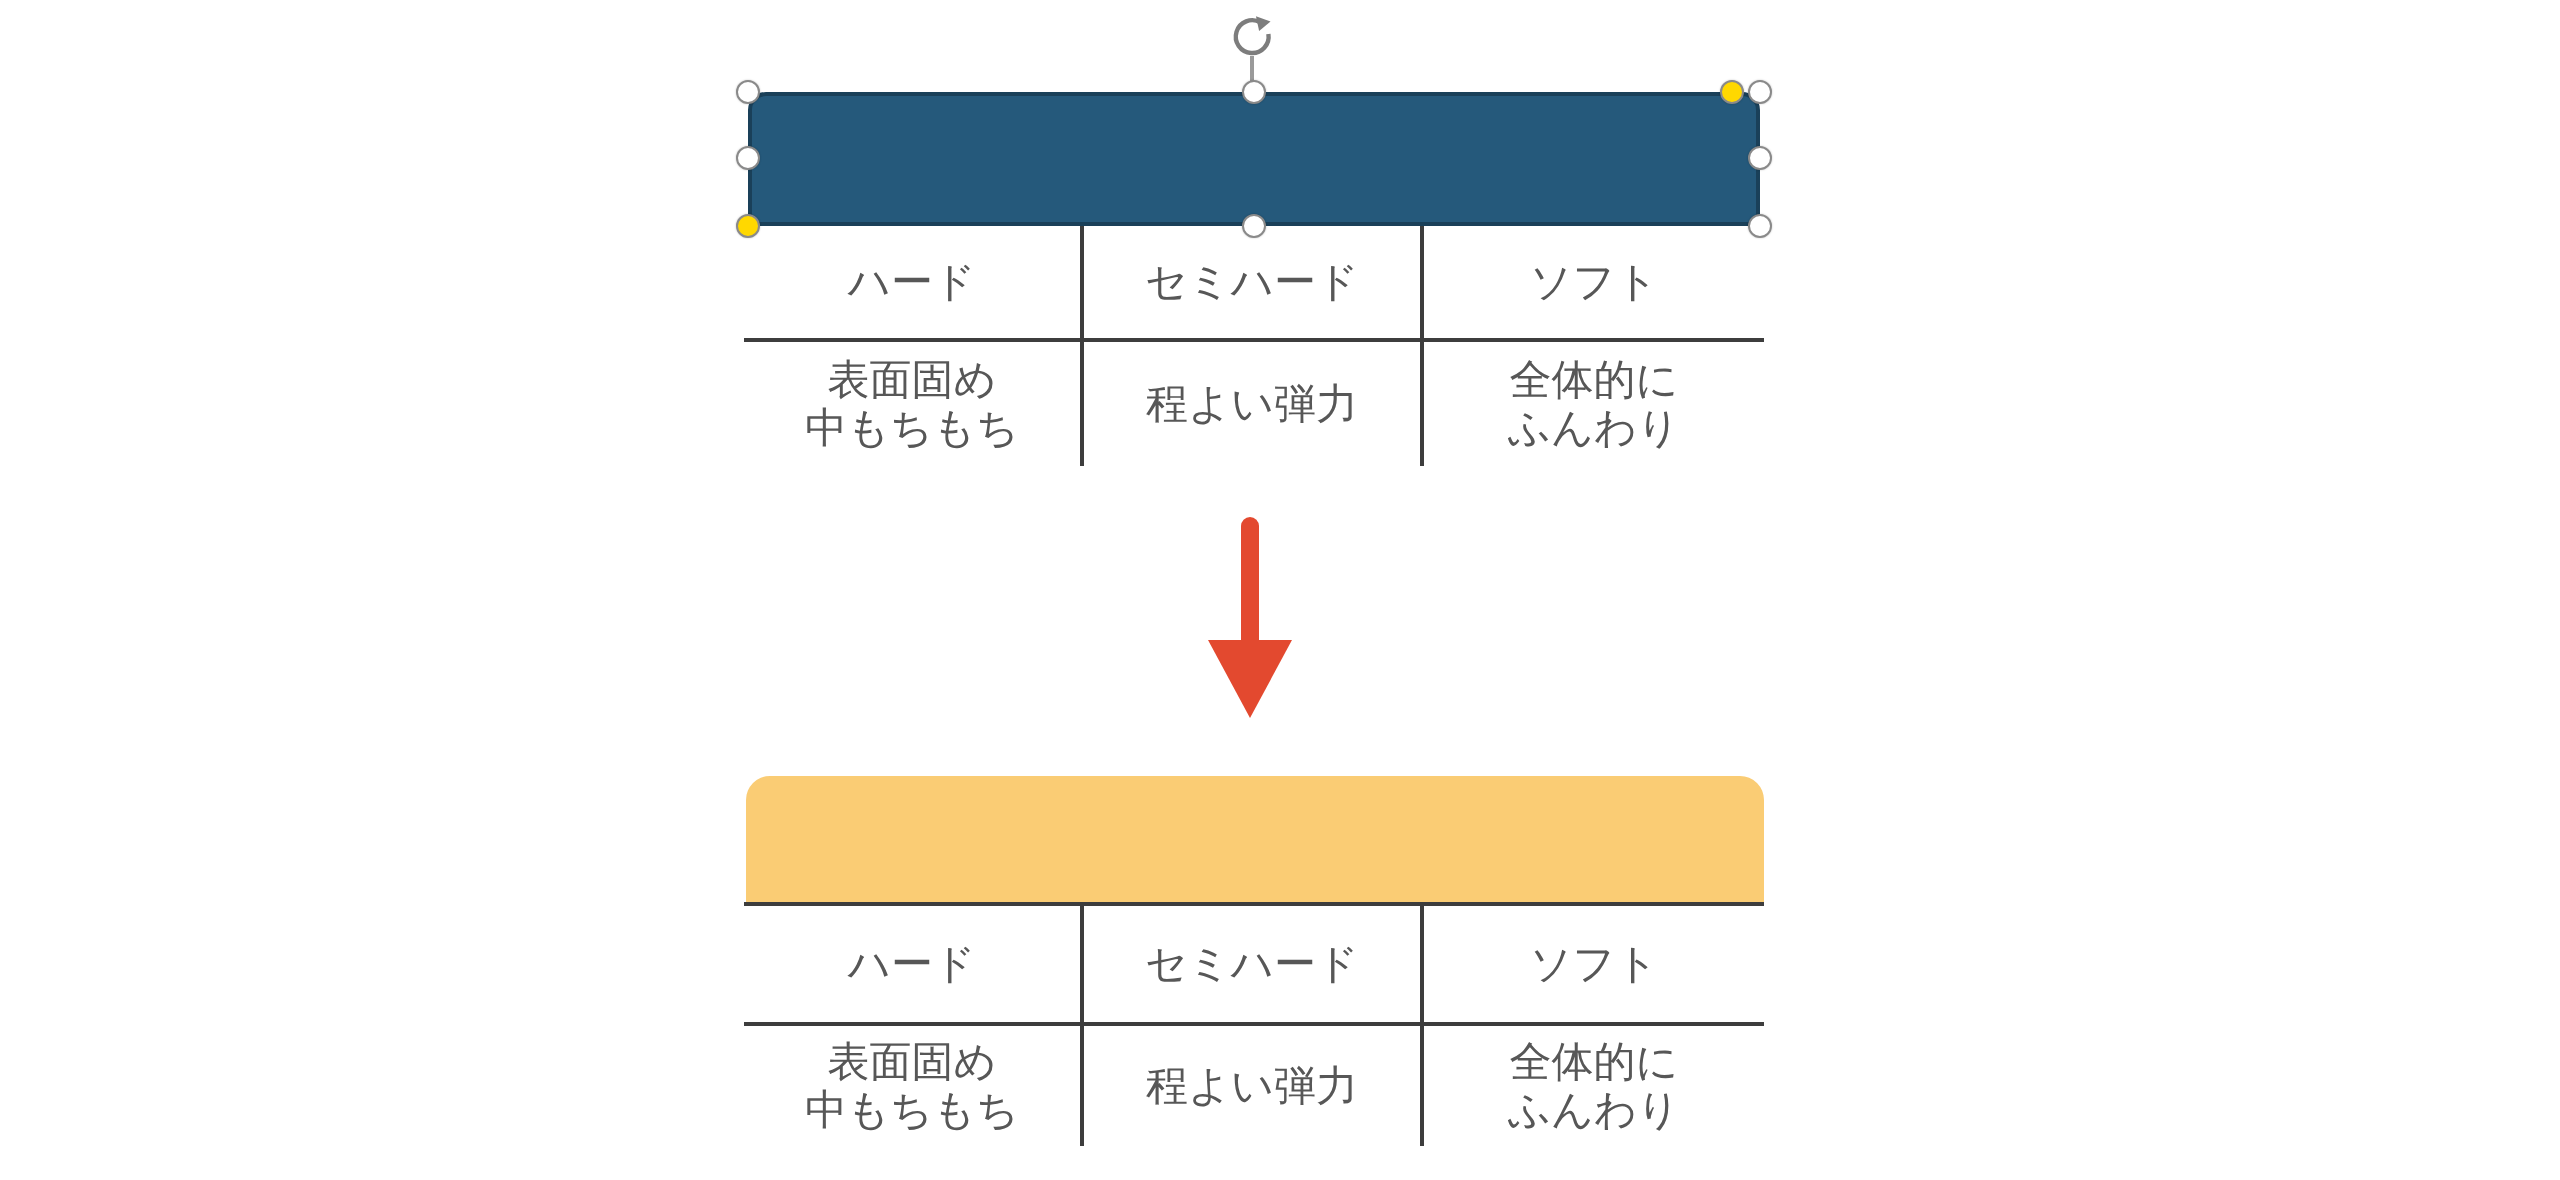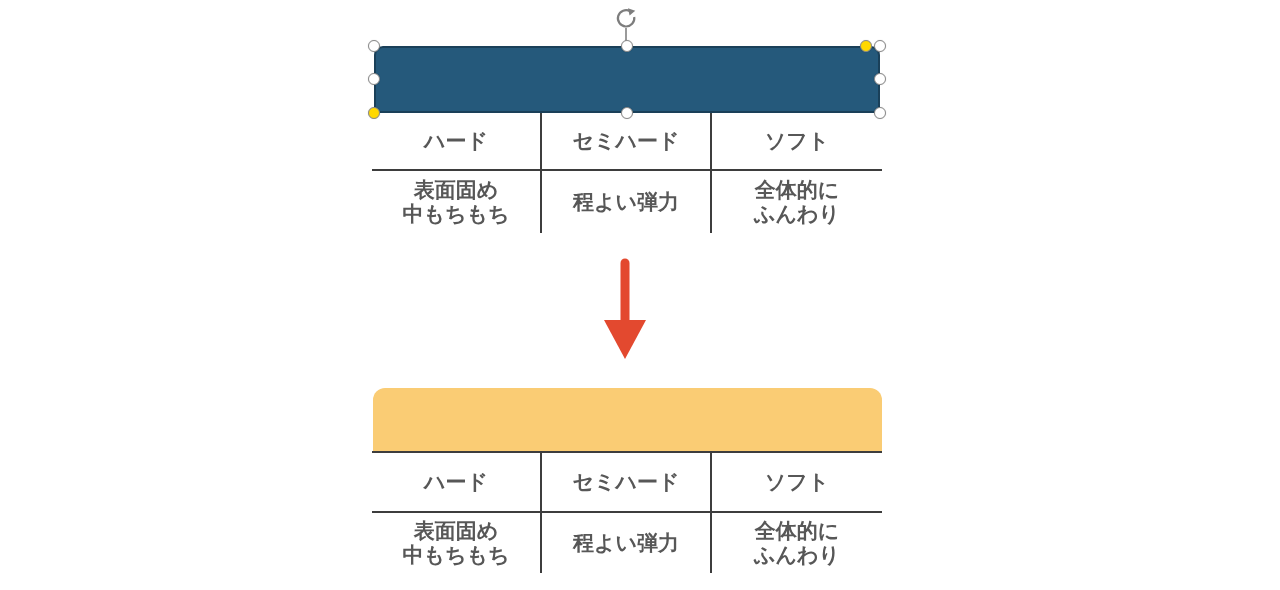--- a/index.html
+++ b/index.html
@@ -60,21 +60,21 @@
   
   .jtable{
     position:absolute;left:372px;width:510px;
     display:grid;grid-template-columns:1fr 1fr 1fr;
   }
   .t-top{top:113px;}
   .t-bot{top:451px;border-top:2px solid var(--table-line);}
   .cell{
     display:flex;align-items:center;justify-content:center;
     text-align:center;color:var(--text);
-    font-size:21px;line-height:24px;white-space:pre-line;font-weight:bold;
+    font-size:21px;line-height:24px;white-space:pre-line;
   }
   .cell.v{border-right:2px solid var(--table-line);}
   .cell.hd{border-bottom:2px solid var(--table-line);}
   .t-top .hd{height:58px;} .t-top .ds{height:62px;}
   .t-bot .hd{height:60px;} .t-bot .ds{height:60px;}
 
   
   .down-arrow{position:absolute;left:603px;top:256px;width:44px;height:104px;cursor:pointer;}
 </style>
 </head>

